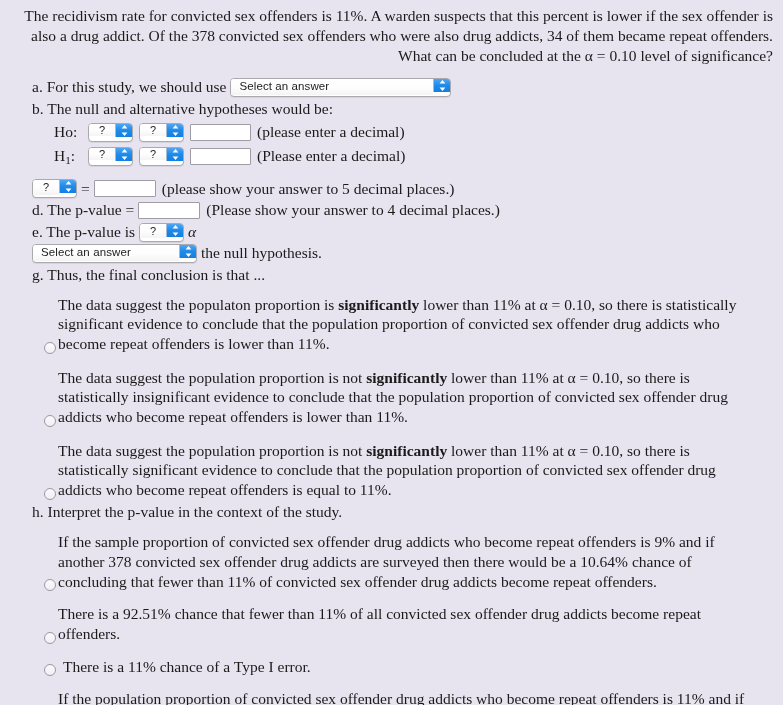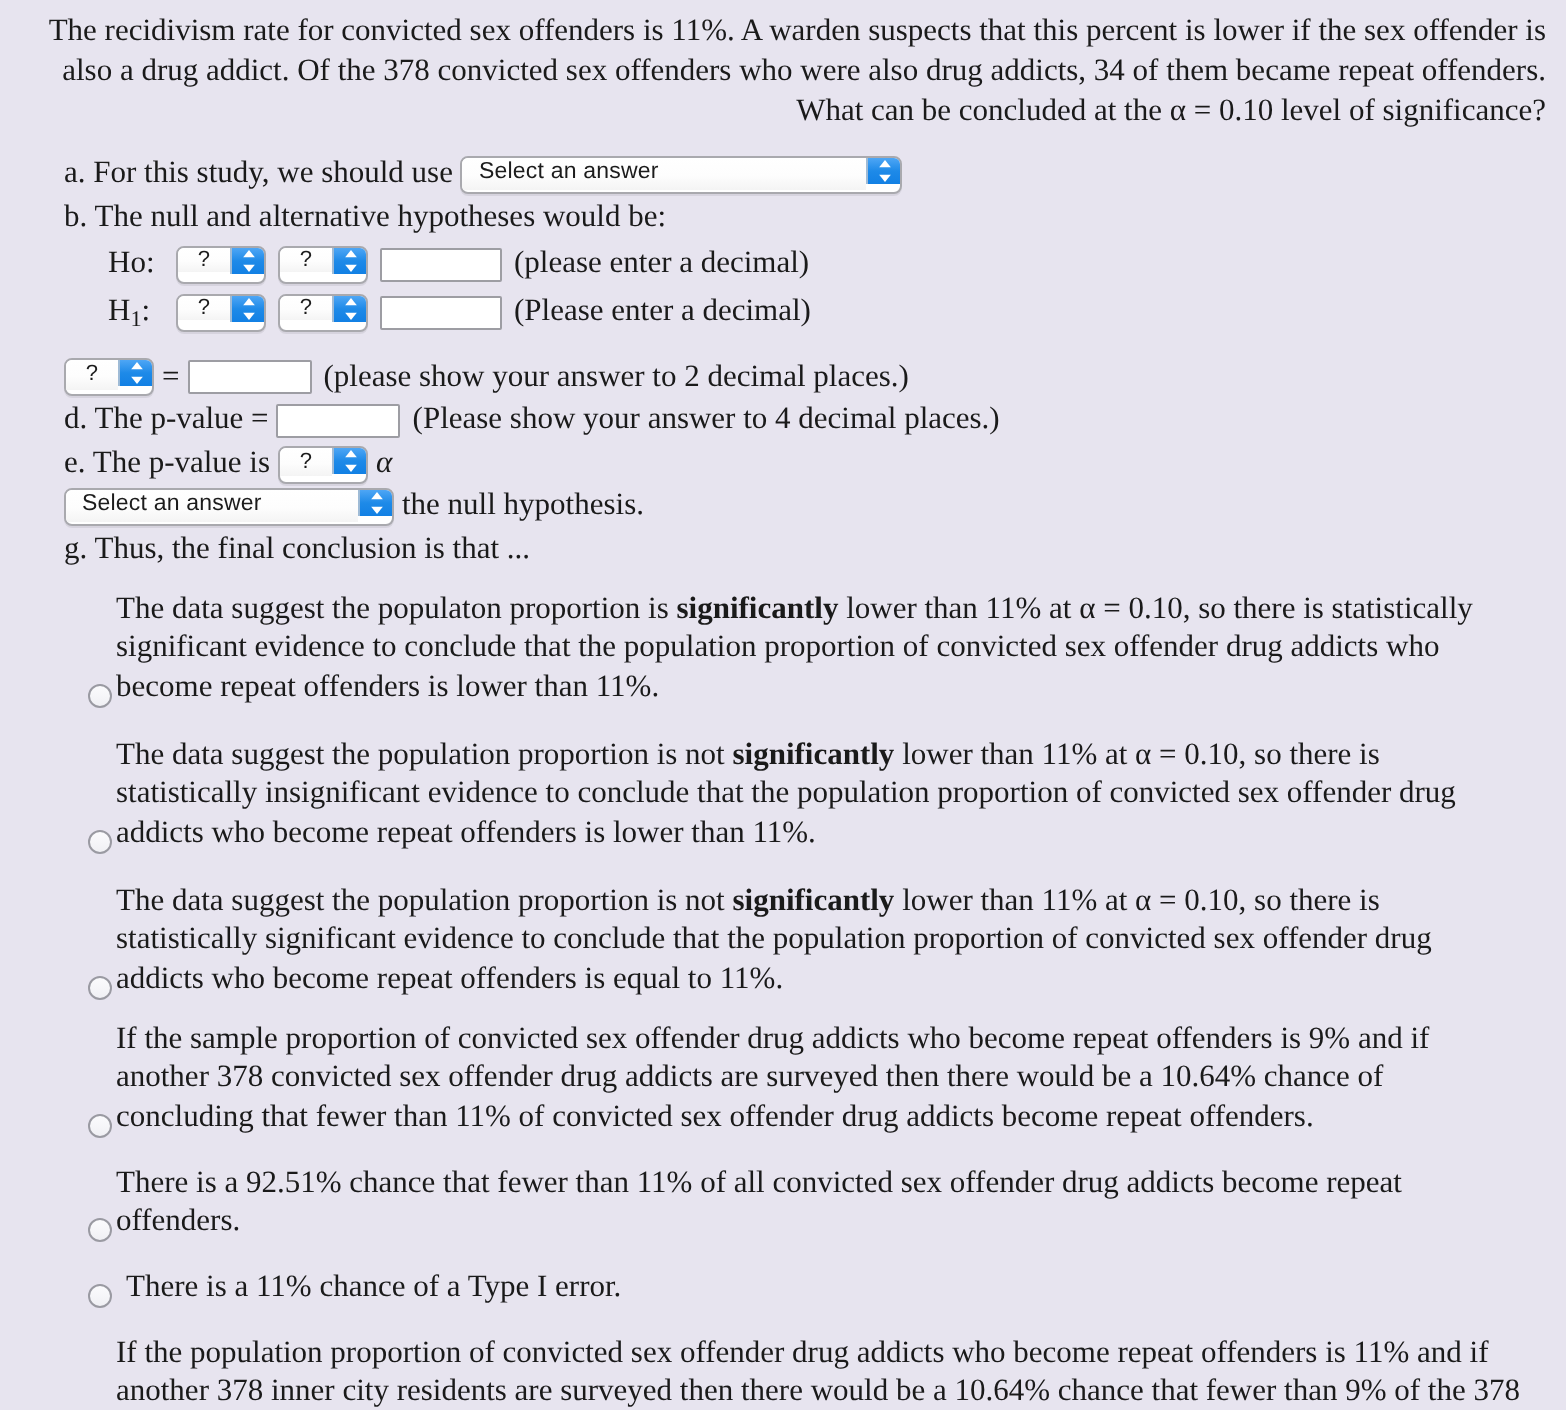--- a/index.html
+++ b/index.html
@@ -259,21 +259,21 @@
             <path d="M4.5 1 L7.4 4.6 L1.6 4.6 Z" fill="#ffffff"></path>
             <path d="M4.5 12 L7.4 8.4 L1.6 8.4 Z" fill="#ffffff"></path>
           </svg>
         </span>
       </span>
       <span class="sp-sm"></span>
       <span>=</span>
       <span class="sp-sm"></span>
       <input class="tbox tbox-stat" type="text" value="" style="">
       <span class="sp"></span>
-      <span>(please show your answer to 2 decimal places.)</span>
+      <span>(please show your answer to 5 decimal places.)</span>
     </div>
 
     <div class="part">
       <span class="lbl">d. The p-value =</span>
       <input class="tbox tbox-pval" type="text" value="" style="">
       <span class="sp"></span>
       <span>(Please show your answer to 4 decimal places.)</span>
     </div>
 
     <div class="part">
@@ -316,20 +316,23 @@
     <div class="opt">
       <span class="radio"></span>
       <span class="opt-text"><span>The data suggest the population proportion is not </span><b>significantly</b><span> lower than 11% at α = 0.10, so there is statistically insignificant evidence to conclude that the population proportion of convicted sex offender drug addicts who become repeat offenders is lower than 11%.</span></span>
     </div>
     <div class="opt">
       <span class="radio"></span>
       <span class="opt-text"><span>The data suggest the population proportion is not </span><b>significantly</b><span> lower than 11% at α = 0.10, so there is statistically significant evidence to conclude that the population proportion of convicted sex offender drug addicts who become repeat offenders is equal to 11%.</span></span>
     </div>
   </div>
 
+  <div class="parts-h">
+    <div class="part-plain">h. Interpret the p-value in the context of the study.</div>
+  </div>
 
   <div class="opts-h">
     <div class="opt opt-h">
       <span class="radio"></span>
       <span class="opt-text">If the sample proportion of convicted sex offender drug addicts who become repeat offenders is 9% and if another 378 convicted sex offender drug addicts are surveyed then there would be a 10.64% chance of concluding that fewer than 11% of convicted sex offender drug addicts become repeat offenders.</span>
     </div>
     <div class="opt opt-h">
       <span class="radio"></span>
       <span class="opt-text">There is a 92.51% chance that fewer than 11% of all convicted sex offender drug addicts become repeat offenders.</span>
     </div>

